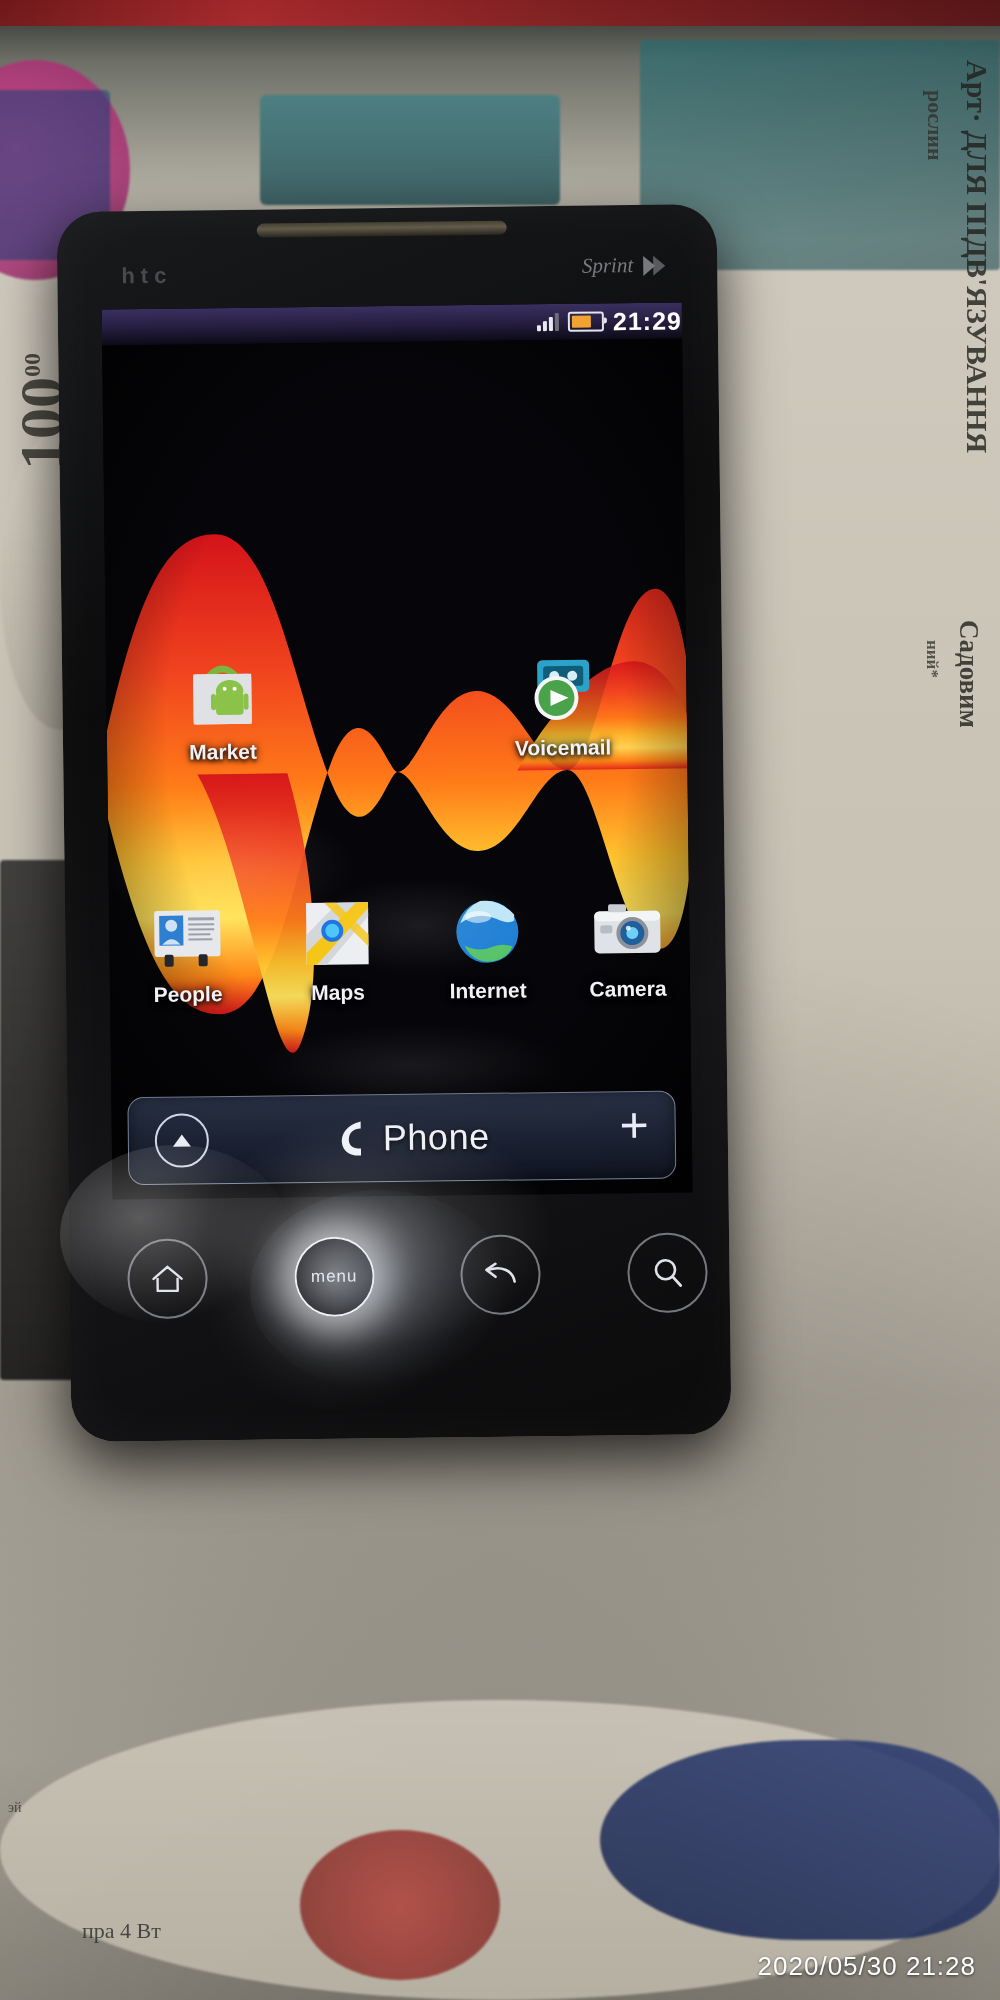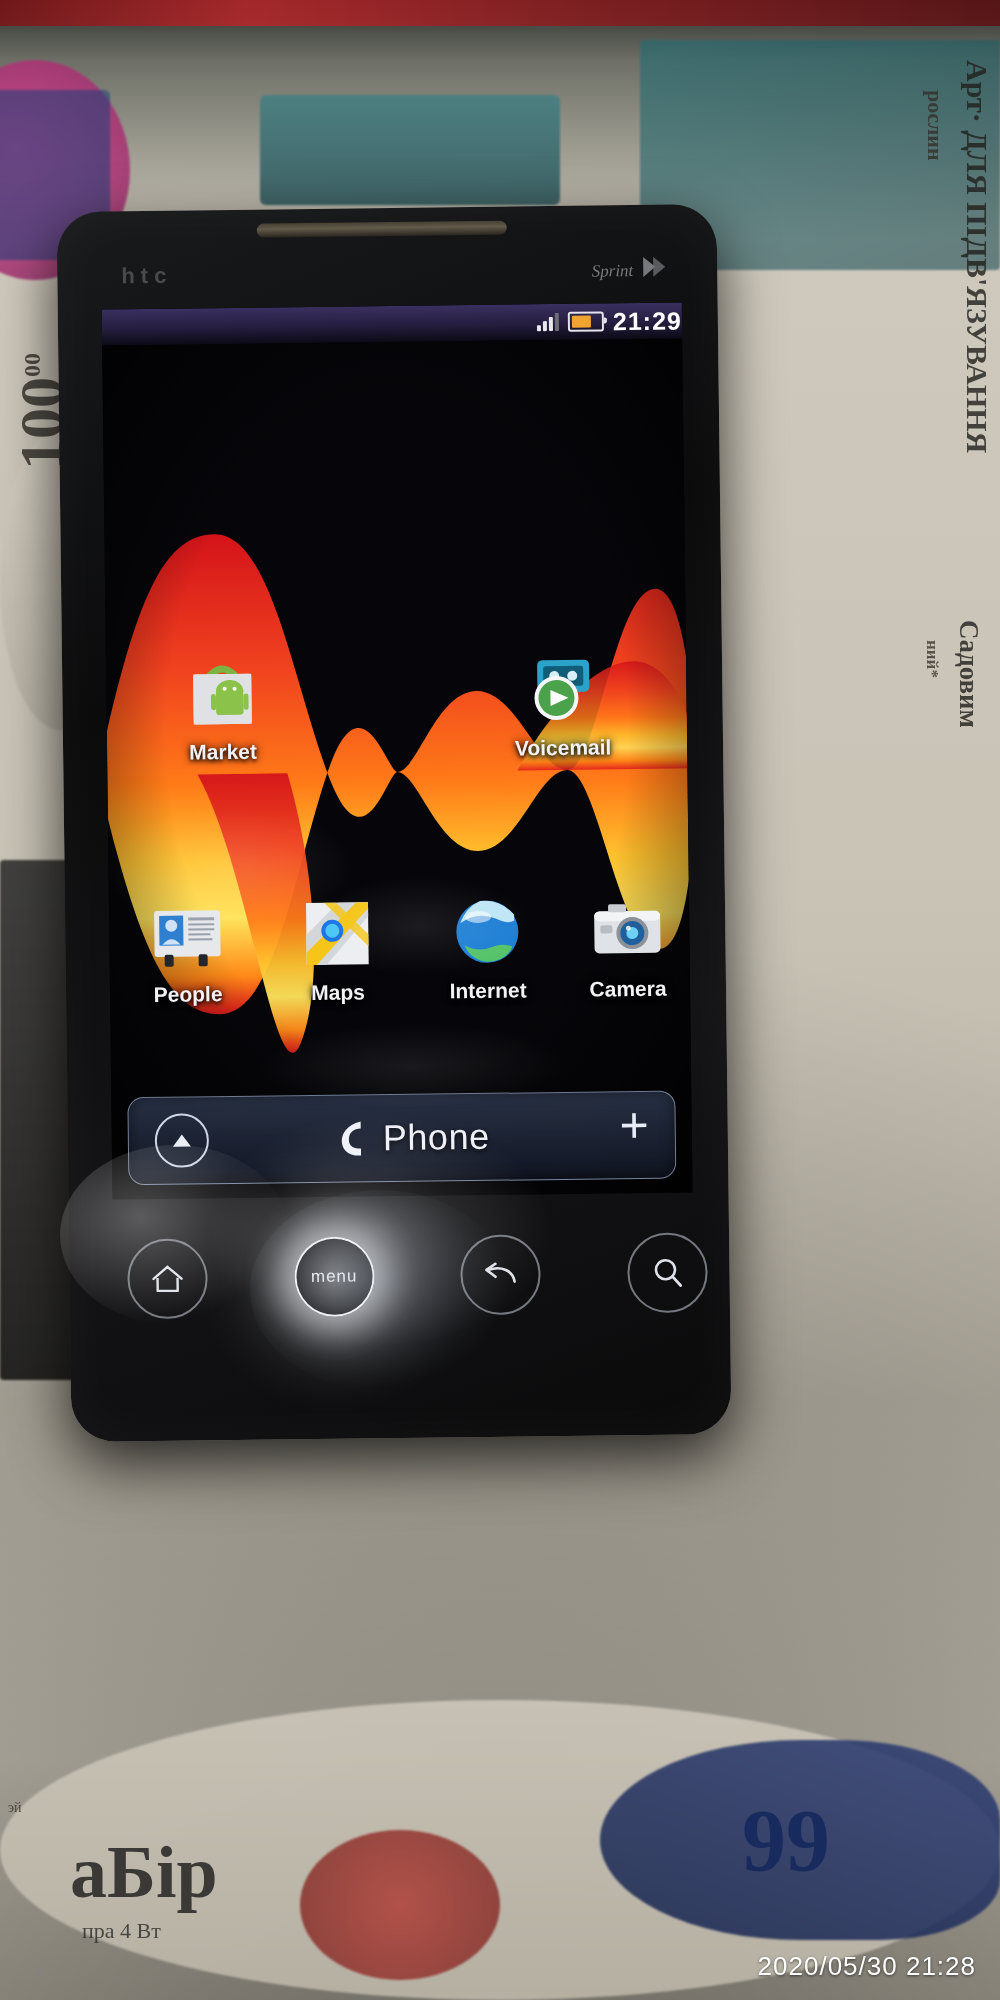--- a/index.html
+++ b/index.html
@@ -41,21 +41,21 @@
   
   .phone{position:absolute;left:64px;top:208px;width:660px;height:1230px;
       border-radius:44px;background:linear-gradient(160deg,#191a1c,#0b0b0c 35%,#141416 70%,#0a0a0b);
       box-shadow:0 22px 60px rgba(0,0,0,.75), inset 0 0 60px rgba(255,255,255,.04);
       transform:rotate(-0.7deg);}
   .speaker{position:absolute;left:200px;top:14px;width:250px;height:14px;border-radius:8px;
       background:linear-gradient(180deg,#4a4436,#6b6250 40%,#2b2820);opacity:.9;}
   .htc-logo{position:absolute;left:64px;top:52px;font-size:22px;letter-spacing:6px;color:#4a4a4e;
       font-family:"Liberation Sans",sans-serif;font-weight:bold;}
   .sprint-logo{position:absolute;right:50px;top:48px;display:flex;align-items:center;gap:8px;color:#8a8c90;}
-  .sprint-logo .txt{font-size:17px;font-family:"Liberation Serif",serif;font-style:italic;opacity:.85;margin-top:8px;}
+  .sprint-logo .txt{font-size:21px;font-family:"Liberation Serif",serif;font-style:italic;opacity:.85;}
   .sprint-logo .mark{width:26px;height:22px;opacity:.85;}
 
   
   .screen{position:absolute;left:44px;top:98px;width:580px;height:890px;overflow:hidden;
       background:#05070d;}
   .statusbar{position:relative;height:36px;width:100%;
       background:linear-gradient(180deg,#3a3060,#241d3e 55%,#0c0a16);
       display:flex;align-items:center;justify-content:flex-end;padding-right:14px;gap:9px;}
   .sb-signal{display:flex;align-items:flex-end;gap:2px;height:18px;}
   .sb-signal i{display:block;width:4px;background:#e8e8ee;border-radius:1px;}
@@ -129,23 +129,21 @@
   <div class="news-blob nb6"></div>
   <div class="news-blob nb7"></div>
   <div class="news-blob nb8"></div>
   <div class="news-blob nb9"></div>
 
   <div class="news-txt nt-right1">Арт· ДЛЯ ПІДВ'ЯЗУВАННЯ</div>
   <div class="news-txt nt-right2">рослин</div>
   <div class="news-txt nt-right3">Садовим</div>
   <div class="news-txt nt-right4">ний*</div>
   <div class="news-txt nt-100"><span>100</span><sup>00</sup></div>
-  <div class="news-txt nt-bl">аБір</div>
   <div class="news-txt nt-bl2">пра 4 Вт</div>
-  <div class="news-txt nt-99">99</div>
   <div class="news-txt nt-left-sm">эй</div>
 
   <div class="phone">
 
     <div class="speaker"></div>
     <div class="htc-logo">htc</div>
 
     <div class="sprint-logo">
       <span class="txt">Sprint</span>
       <svg class="mark" viewBox="0 0 26 22">

